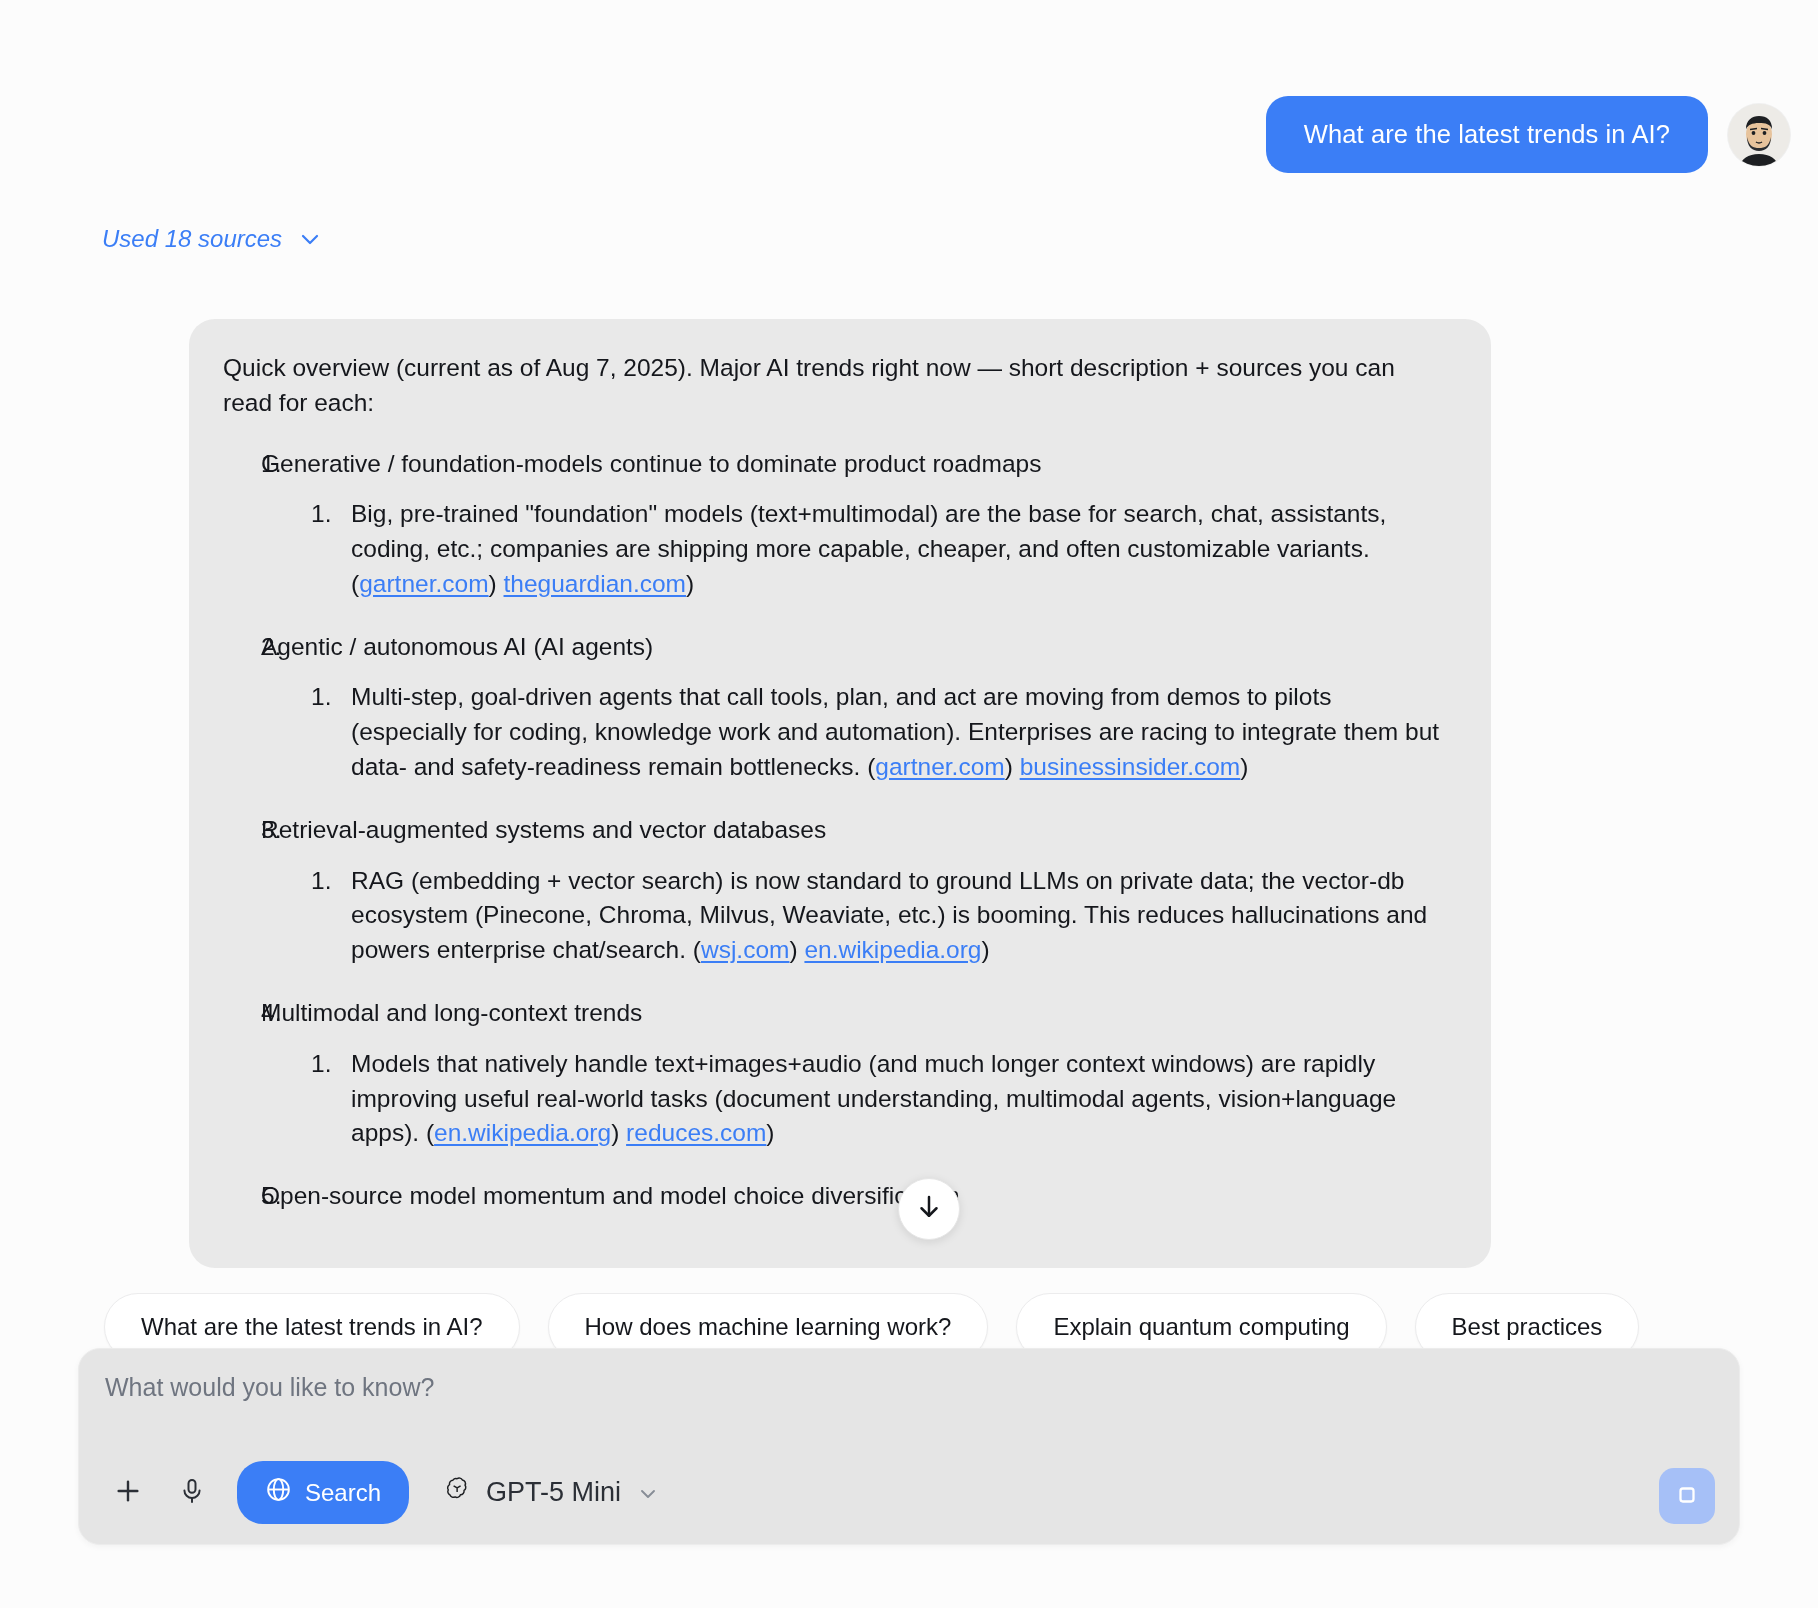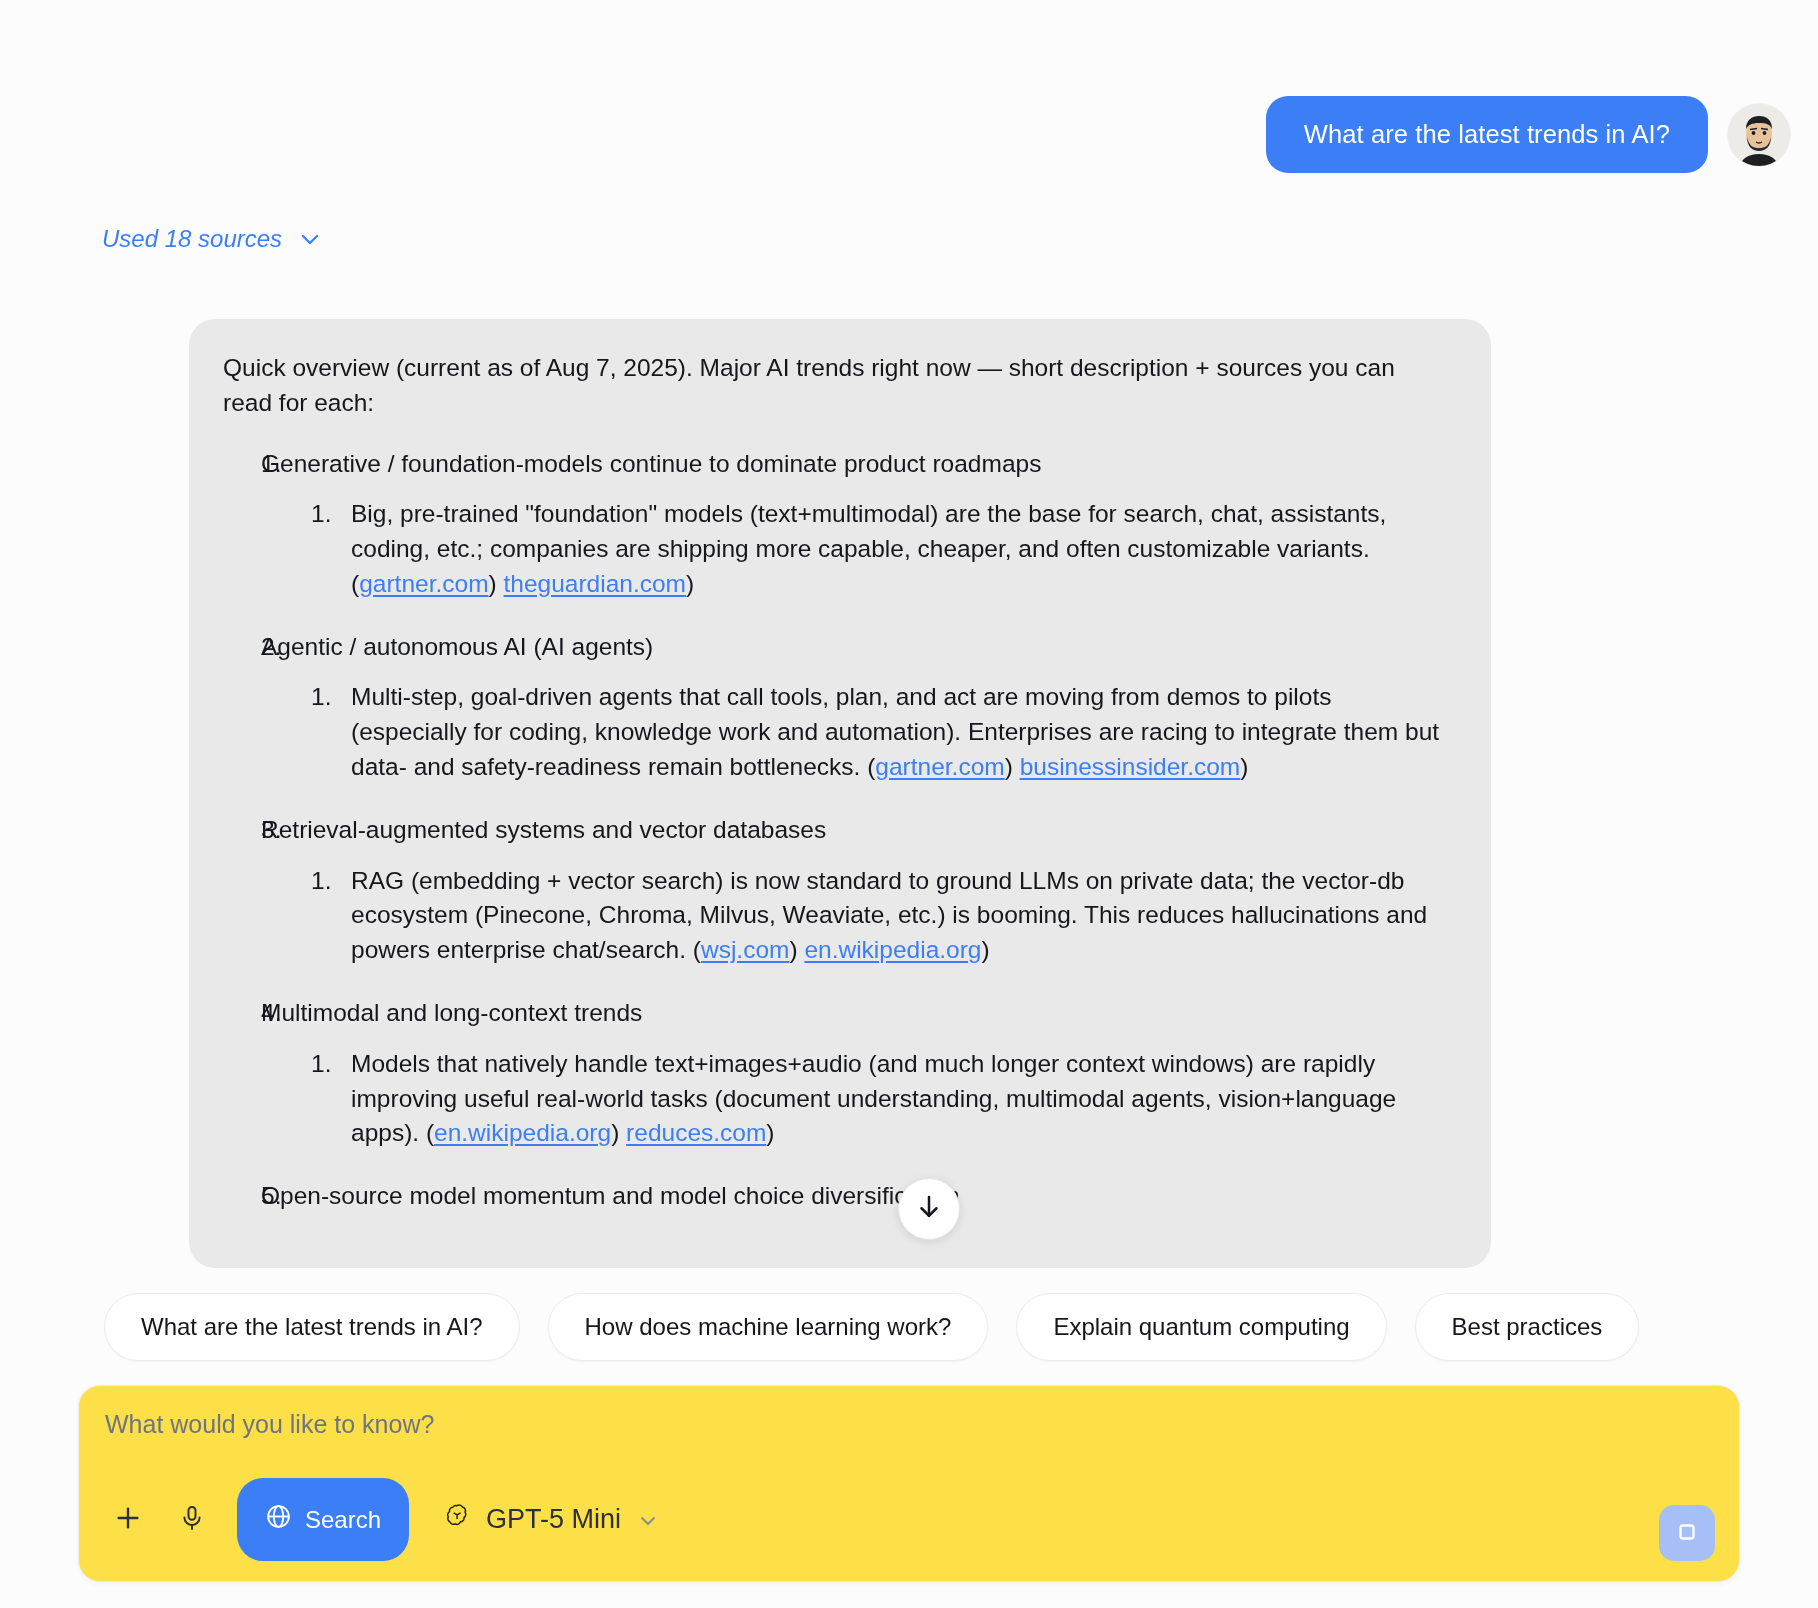--- a/index.html
+++ b/index.html
@@ -177,24 +177,24 @@
     color: #15171c;
     white-space: nowrap;
     cursor: pointer;
     box-shadow: 0 1px 2px rgba(0,0,0,.04);
   }
 
   
   #composer {
     position: absolute;
     left: 78px;
-    top: 1385px;
+    top: 1348px;
     width: 1662px;
     height: 197px;
-    background: #fde047;
+    background: #e5e5e5;
     border: 1px solid #ececec;
     border-radius: 22px;
     box-shadow: 0 2px 6px rgba(0,0,0,.045);
     z-index: 30;
   }
 
   #composer-input {
     position: absolute;
     left: 26px;
     top: 24px;
@@ -232,21 +232,21 @@
   }
 
   #search-btn {
     display: flex;
     align-items: center;
     gap: 13px;
     background: #3b7ef6;
     color: #ffffff;
     border: 0;
     border-radius: 26px;
-    padding: 25px 28px;
+    padding: 15px 28px;
     font-size: 24px;
     font-family: inherit;
     cursor: pointer;
     margin-left: 8px;
   }
 
   #model-picker {
     display: flex;
     align-items: center;
     gap: 15px;

